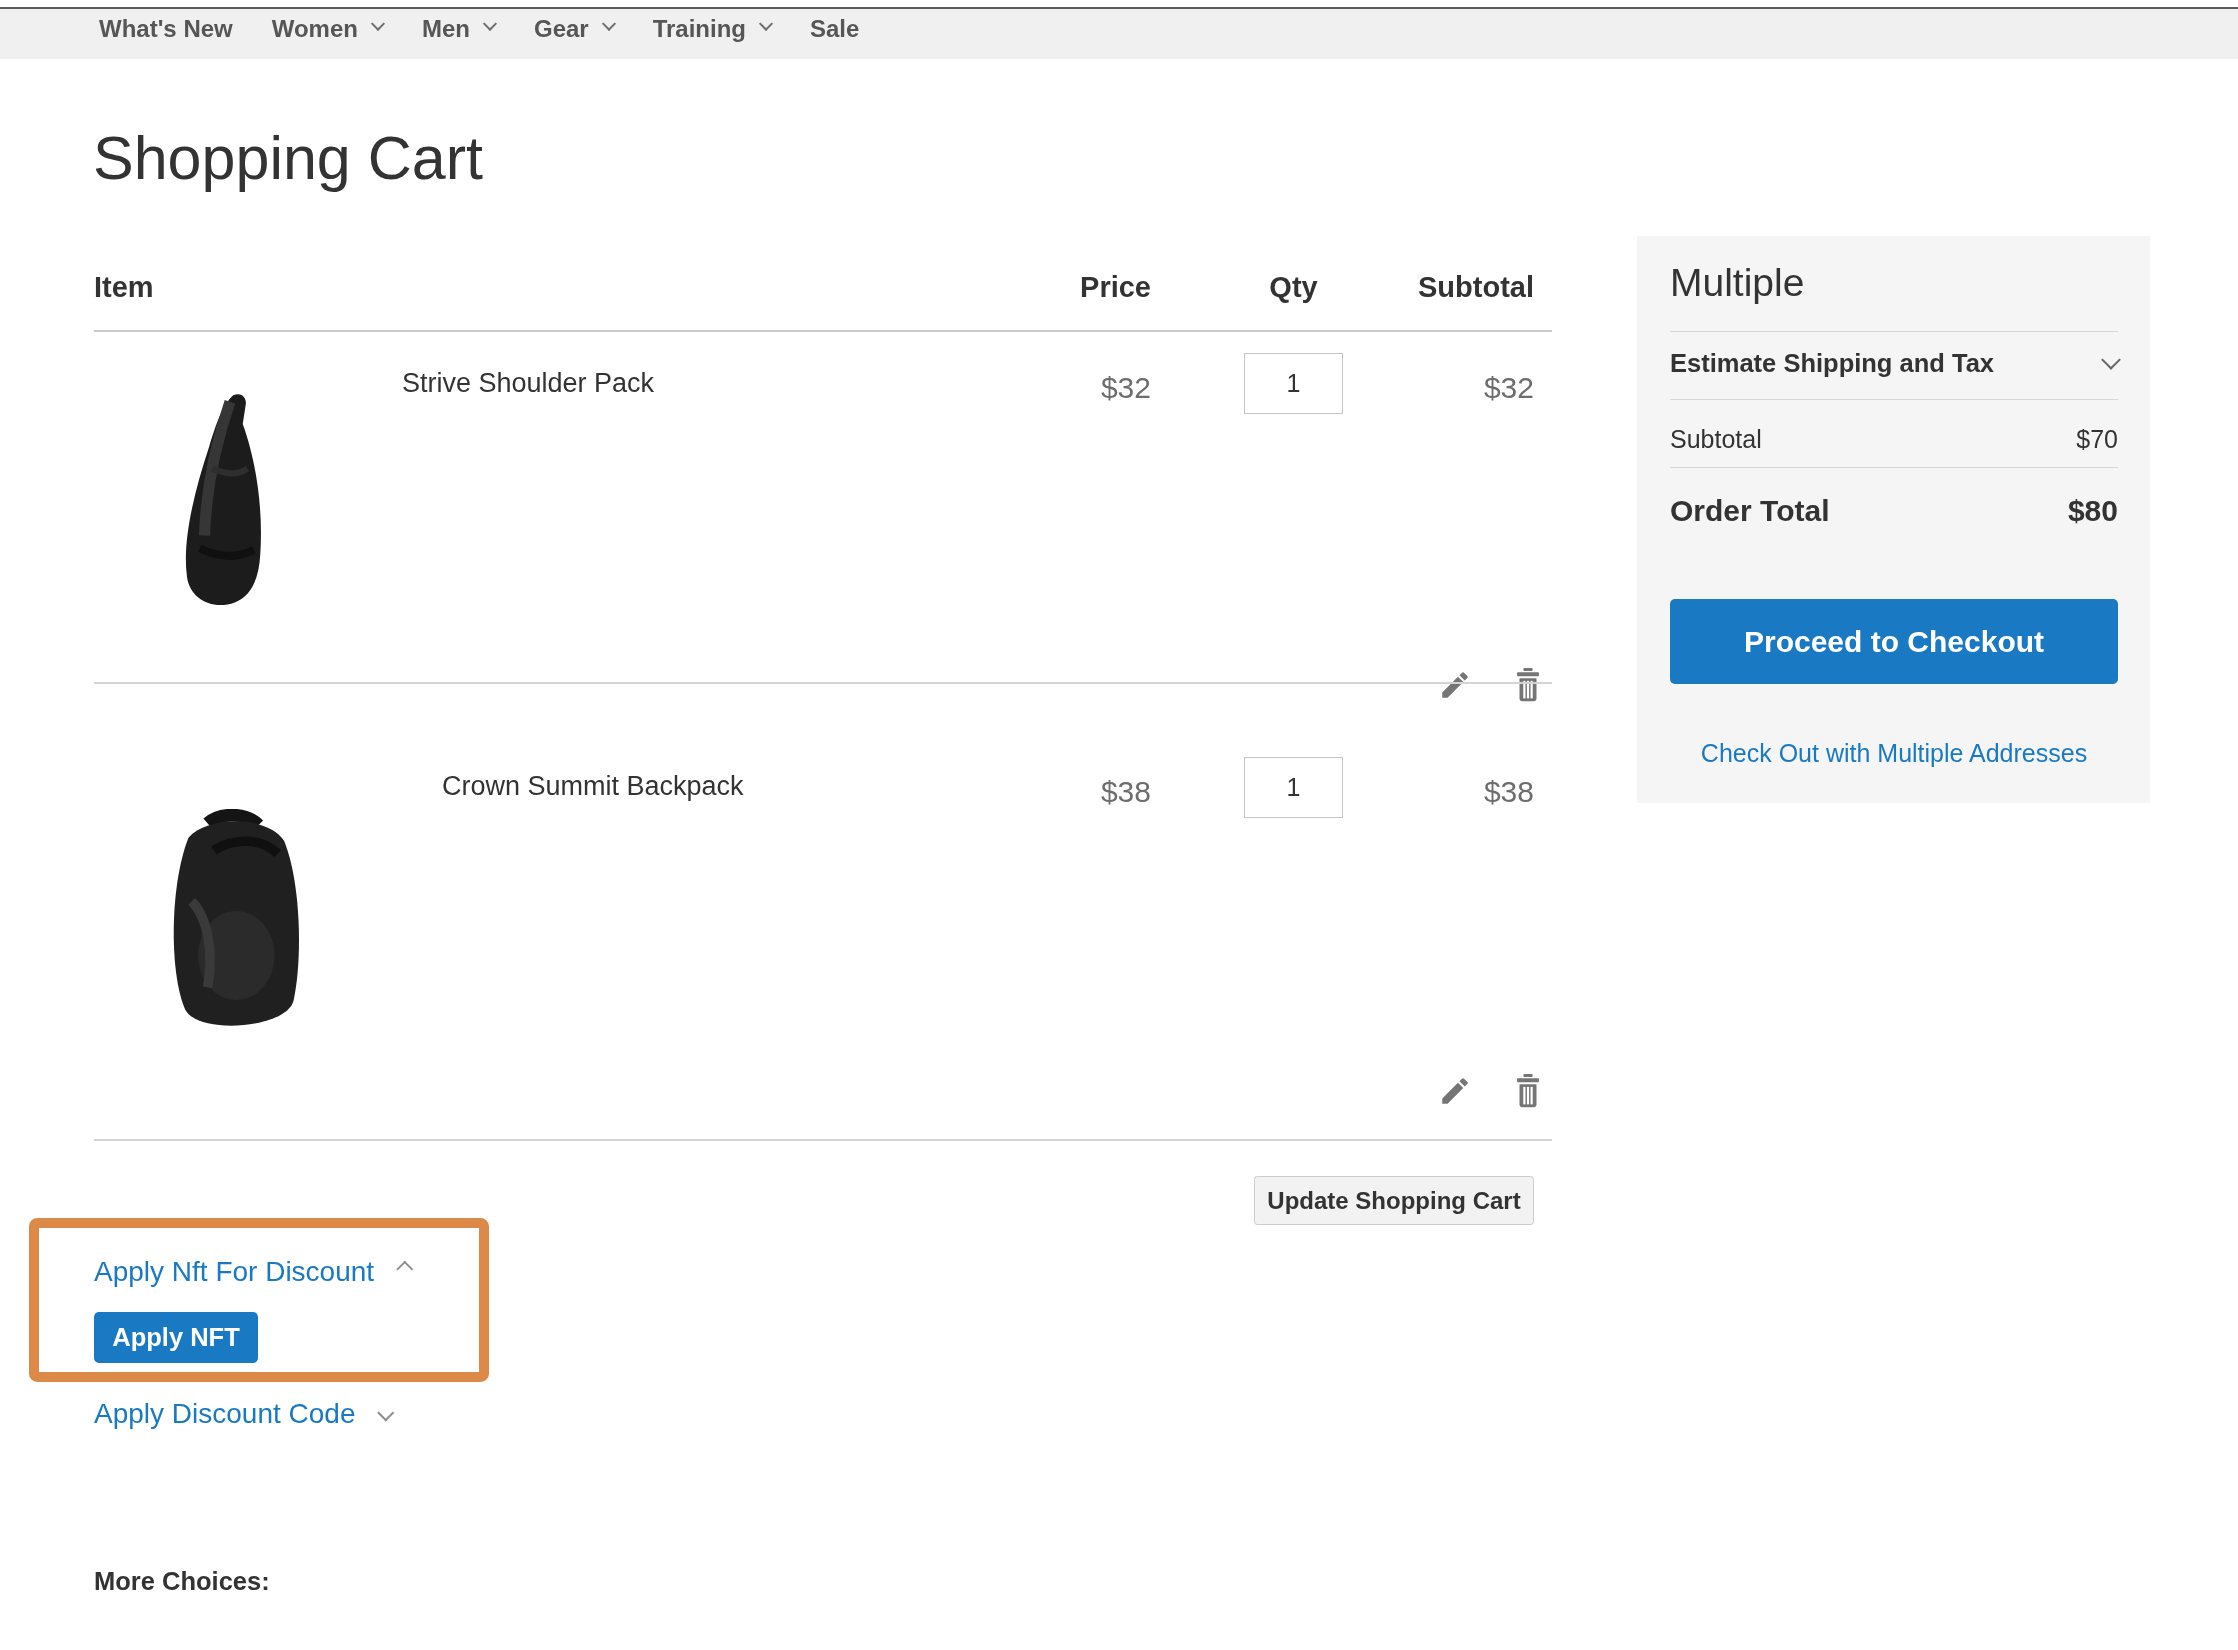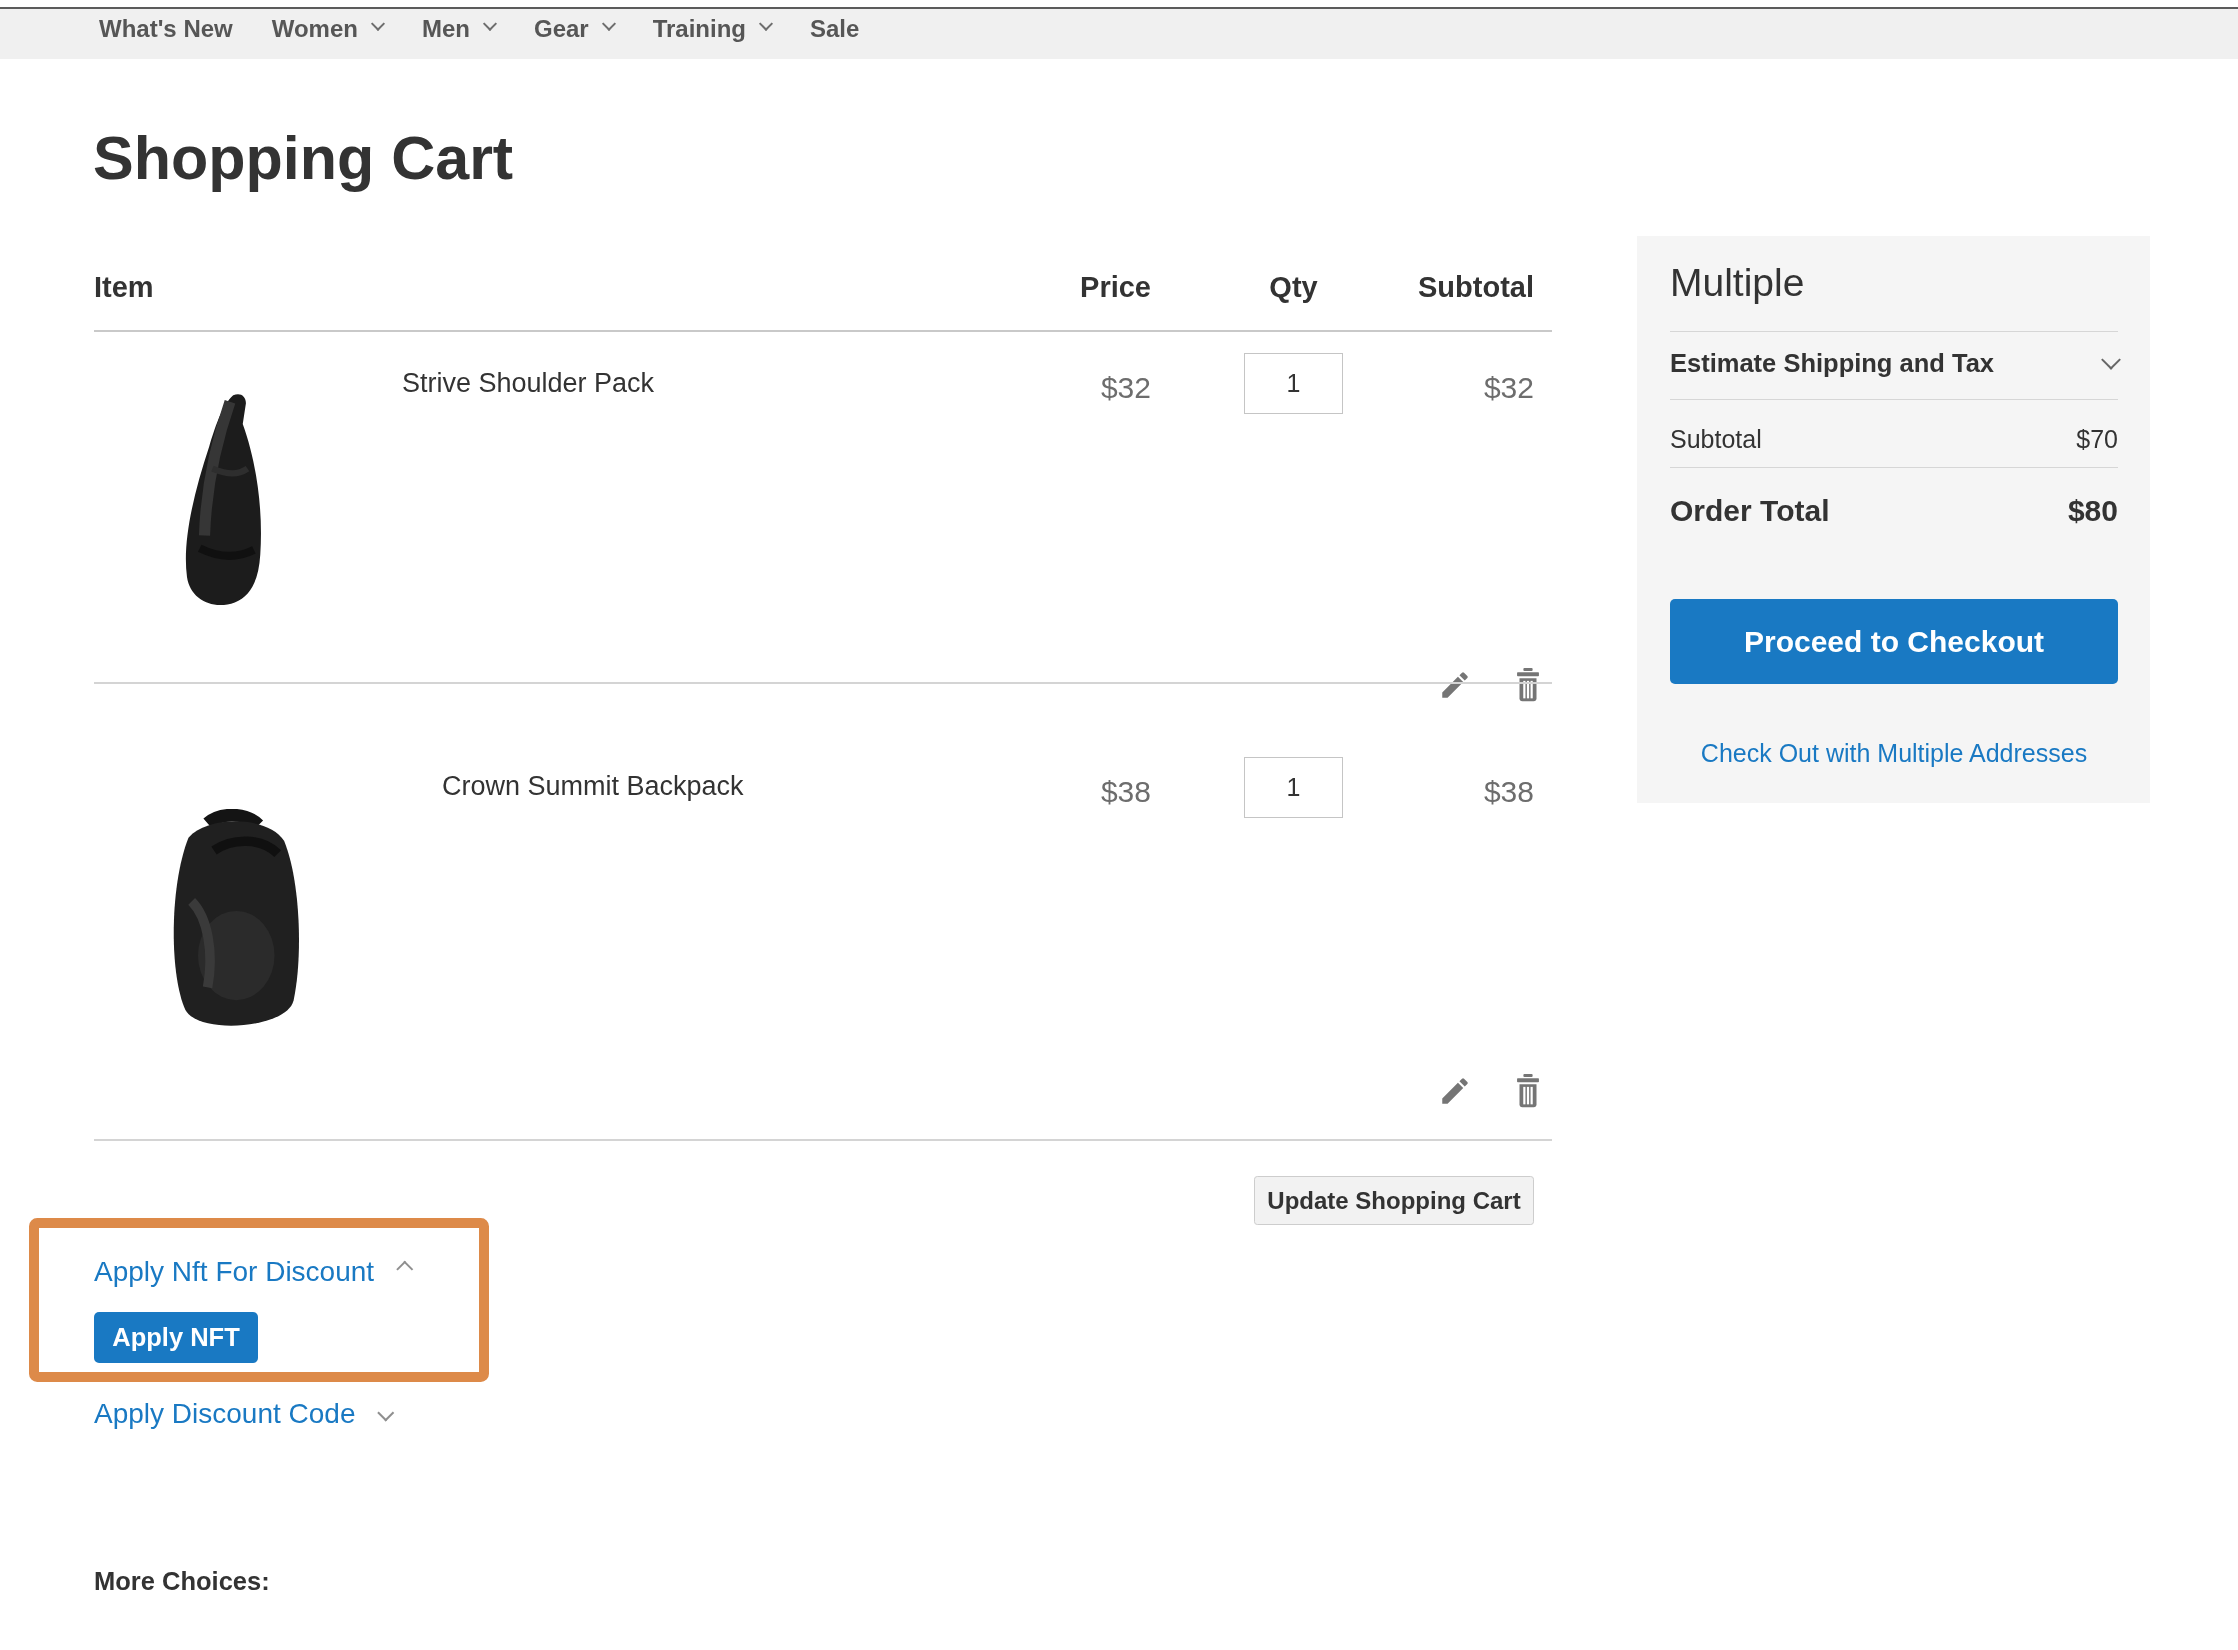--- a/index.html
+++ b/index.html
@@ -9,21 +9,21 @@
   
   .nav{position:absolute;top:0;left:0;width:2239px;height:52px;background:#f0f0f0;border-top:2.5px solid #5b5b5b;box-sizing:border-box;margin-top:7px;}
   .nav-inner{display:flex;align-items:center;padding:1.6px 0 0 99px;height:36px;}
   .nav-item{display:flex;align-items:center;margin-right:39px;font-size:24px;font-weight:bold;color:#565656;cursor:pointer;white-space:nowrap;}
   .chev{display:inline-block;width:10px;height:10px;border-right:2.5px solid #6e6e6e;border-bottom:2.5px solid #6e6e6e;box-sizing:border-box;}
   .chev.down{transform:rotate(45deg) translate(-0.8px,-0.8px);}
   .chev.up{transform:rotate(-135deg) translate(1.6px,1.6px);}
   .nav-item .chev{margin-left:15px;margin-top:-6.6px;}
 
   
-  .page-title{position:absolute;left:93px;top:82px;font-size:61px;font-weight:700;color:#333;letter-spacing:0;}
+  .page-title{position:absolute;left:93px;top:82px;font-size:61px;font-weight:400;color:#333;letter-spacing:0;}
 
   
   .thead-cell{position:absolute;top:271px;font-size:29px;font-weight:bold;color:#333;}
   .h-item{left:94px;}
   .h-price{left:987px;width:164px;text-align:right;}
   .h-qty{left:1244px;width:99px;text-align:center;}
   .h-sub{left:1355px;width:179px;text-align:right;}
   .hdr-divider{position:absolute;left:94px;top:330px;width:1458px;height:1.6px;background:#c9c9c9;}
 
   .row{position:absolute;left:94px;width:1458px;}

